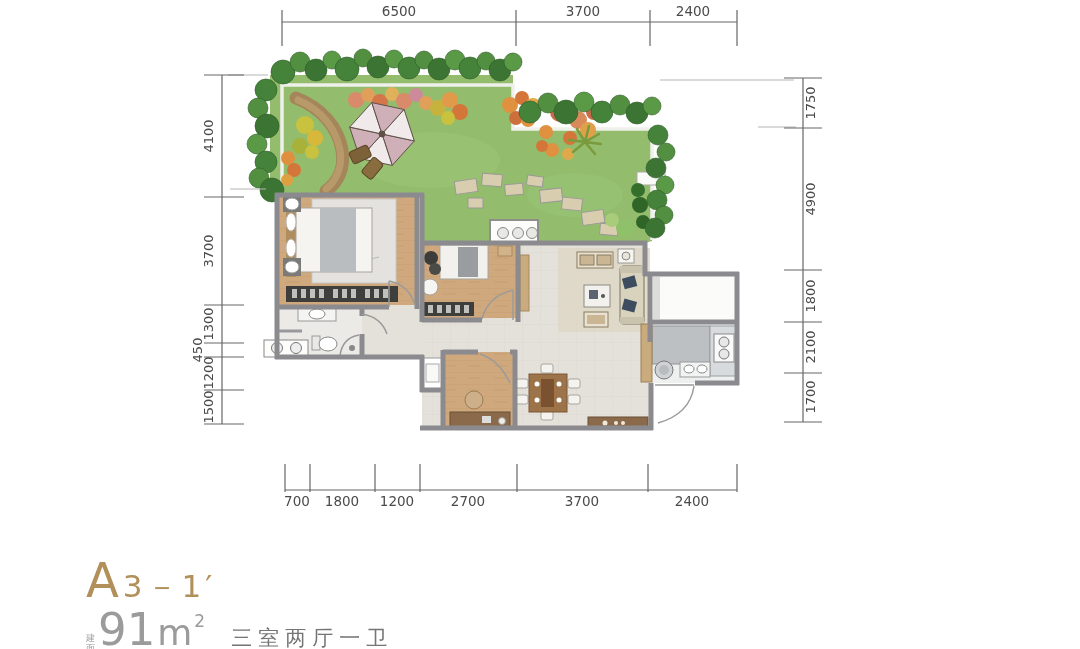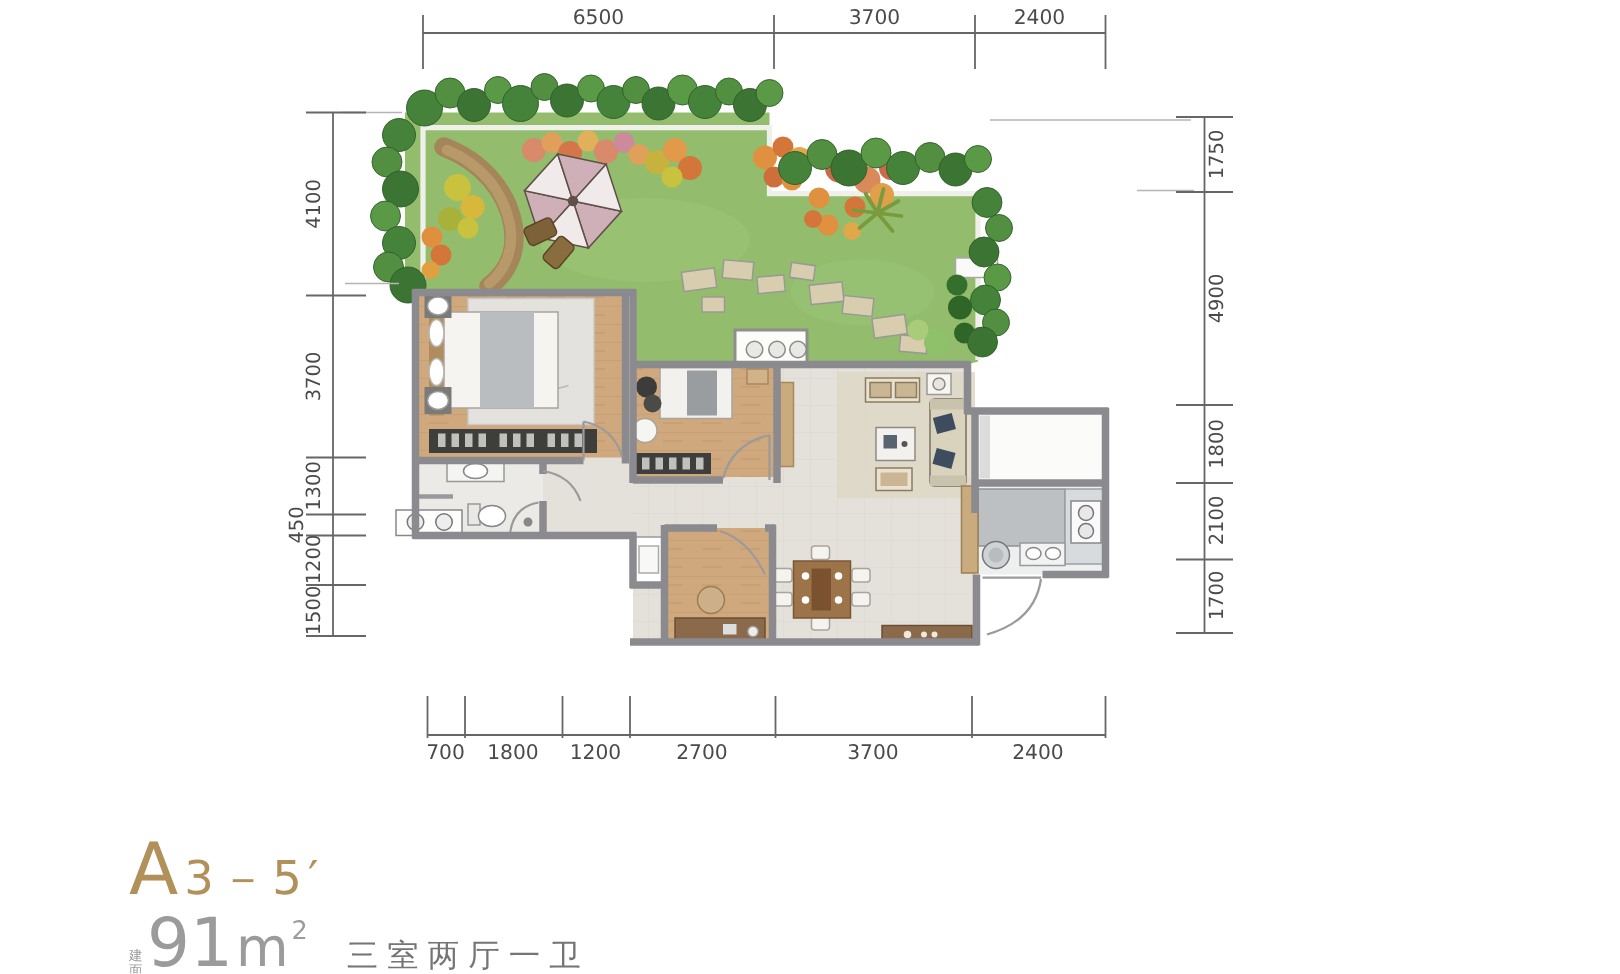--- a/index.html
+++ b/index.html
@@ -420,21 +420,21 @@
       <text transform="translate(815,199) rotate(-90)">4900</text>
       <text transform="translate(815,296) rotate(-90)">1800</text>
       <text transform="translate(815,347) rotate(-90)">2100</text>
       <text transform="translate(815,397) rotate(-90)">1700</text>
     </g>
   </g>
 </svg>
 
 <div class="title-block">
   <div class="code-line">
-    <span class="code-letter">A</span><span class="code-rest">3－5′</span>
+    <span class="code-letter">A</span><span class="code-rest">3－1′</span>
   </div>
   <div class="area-line">
     <span class="area-small">建面约</span>
     <span class="area-num">91</span>
     <span class="area-unit">m</span>
     <span class="area-sup">2</span>
     <span class="rooms">三室两厅一卫</span>
   </div>
 </div>
 

